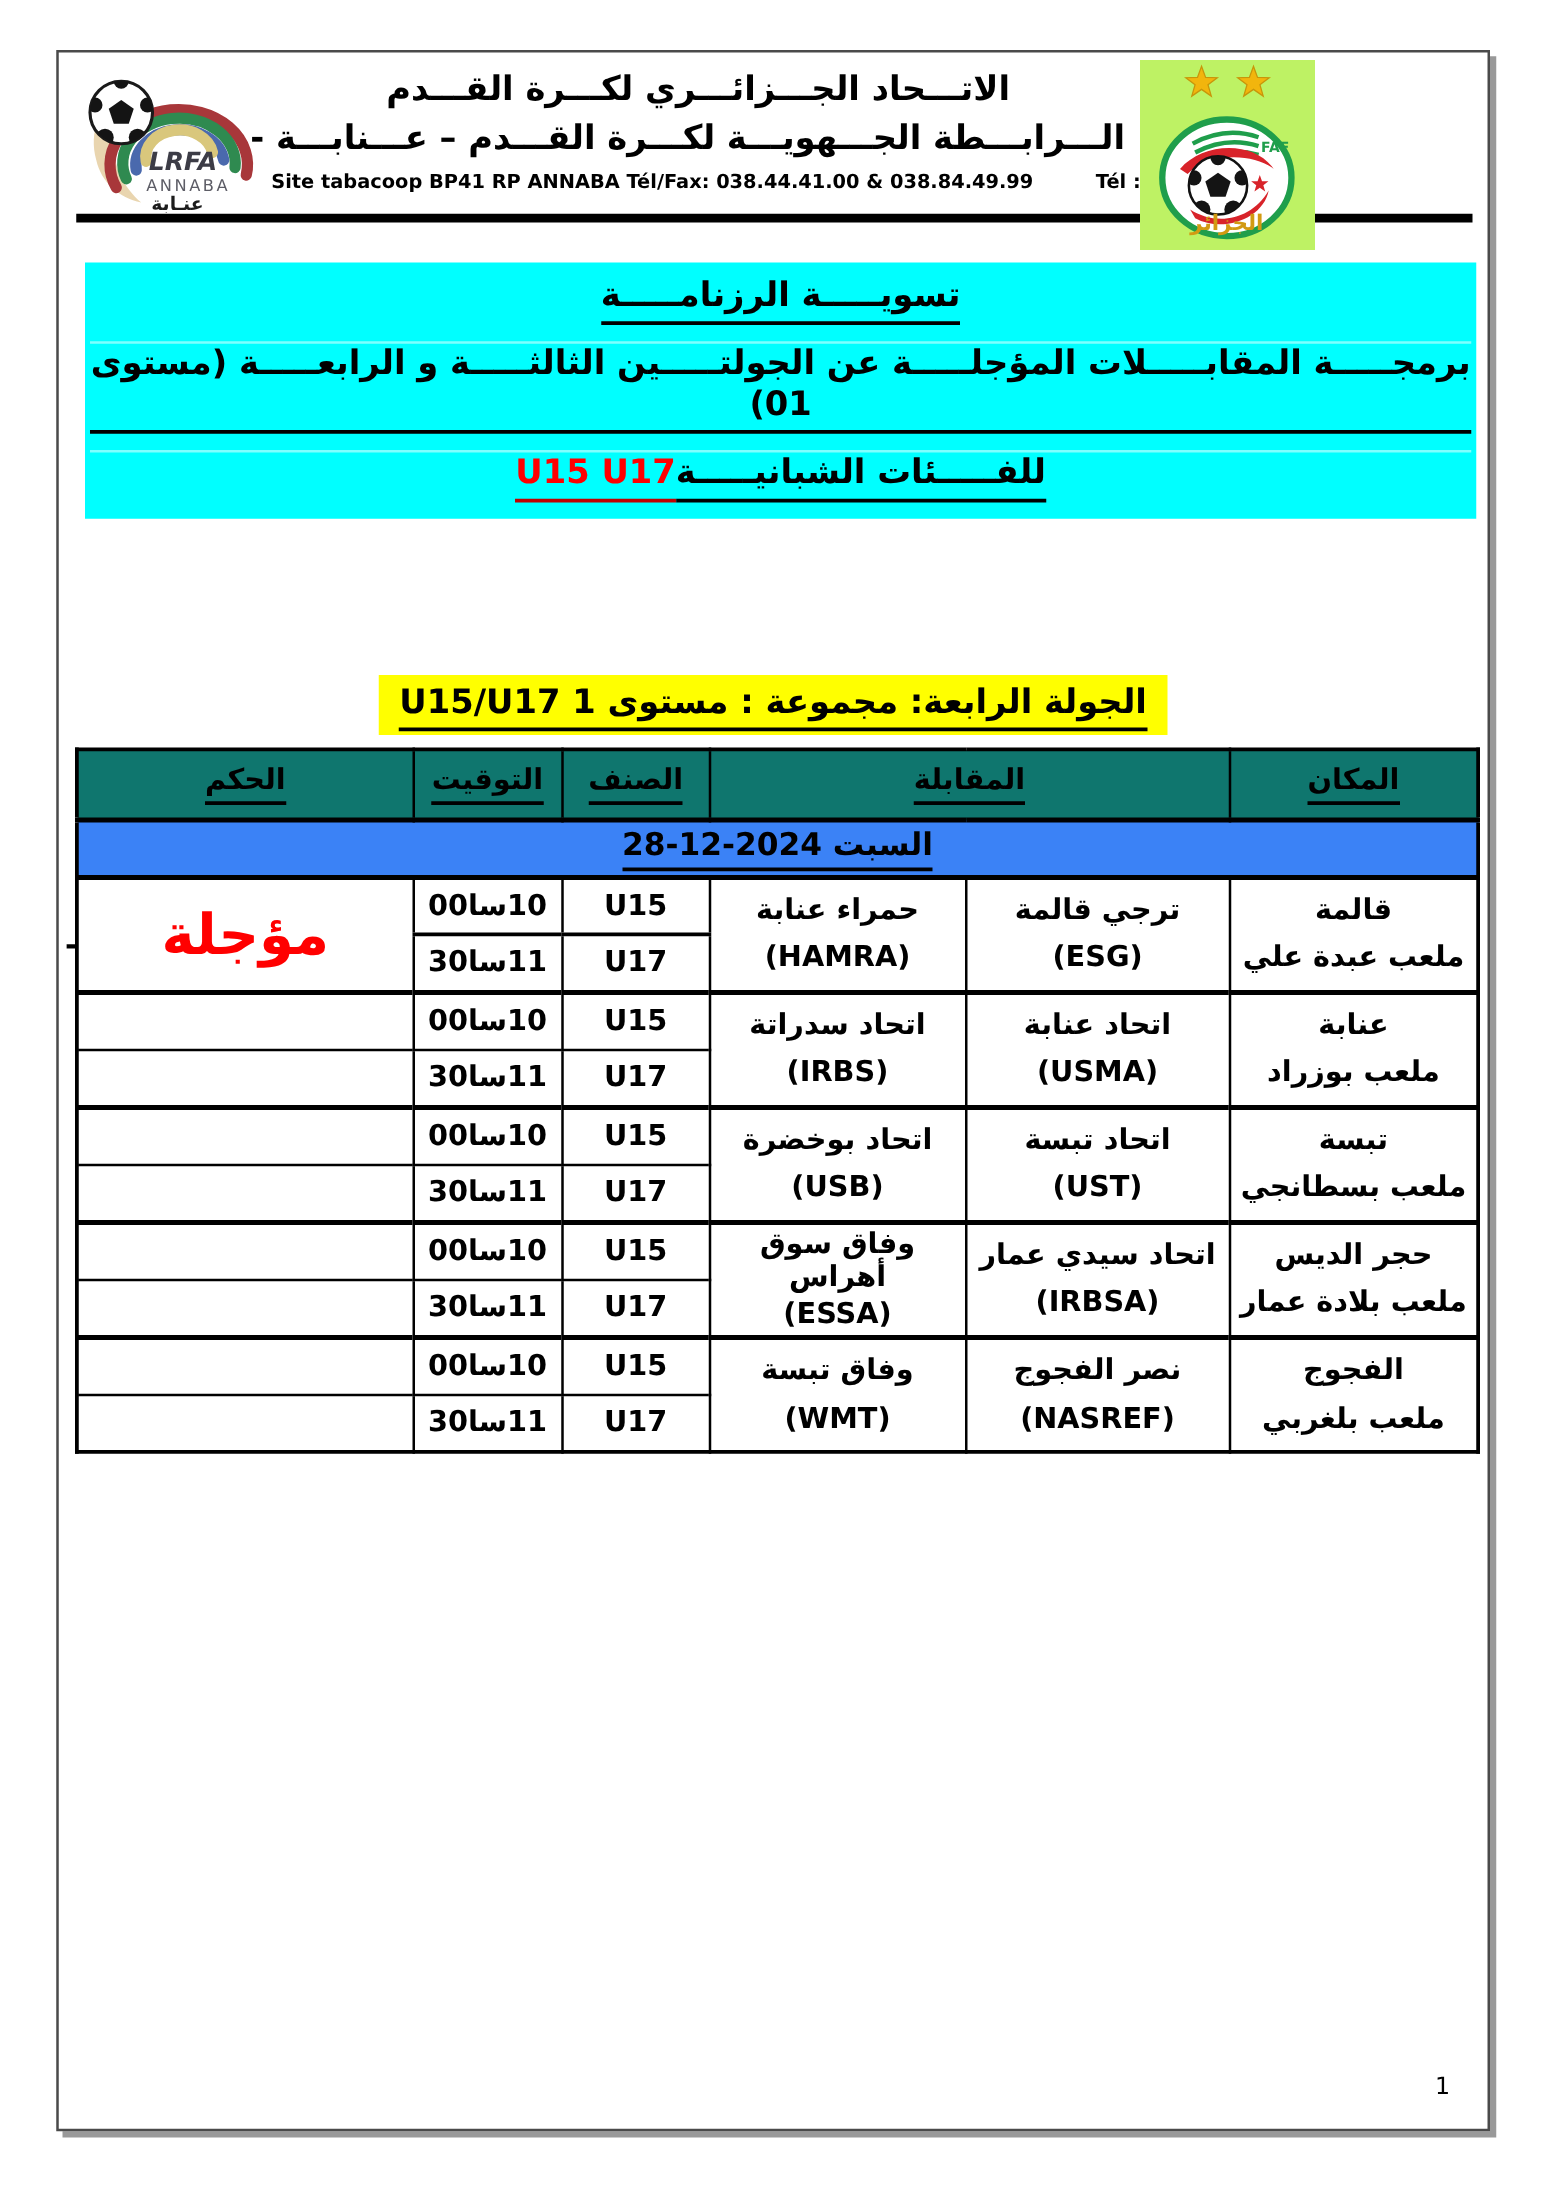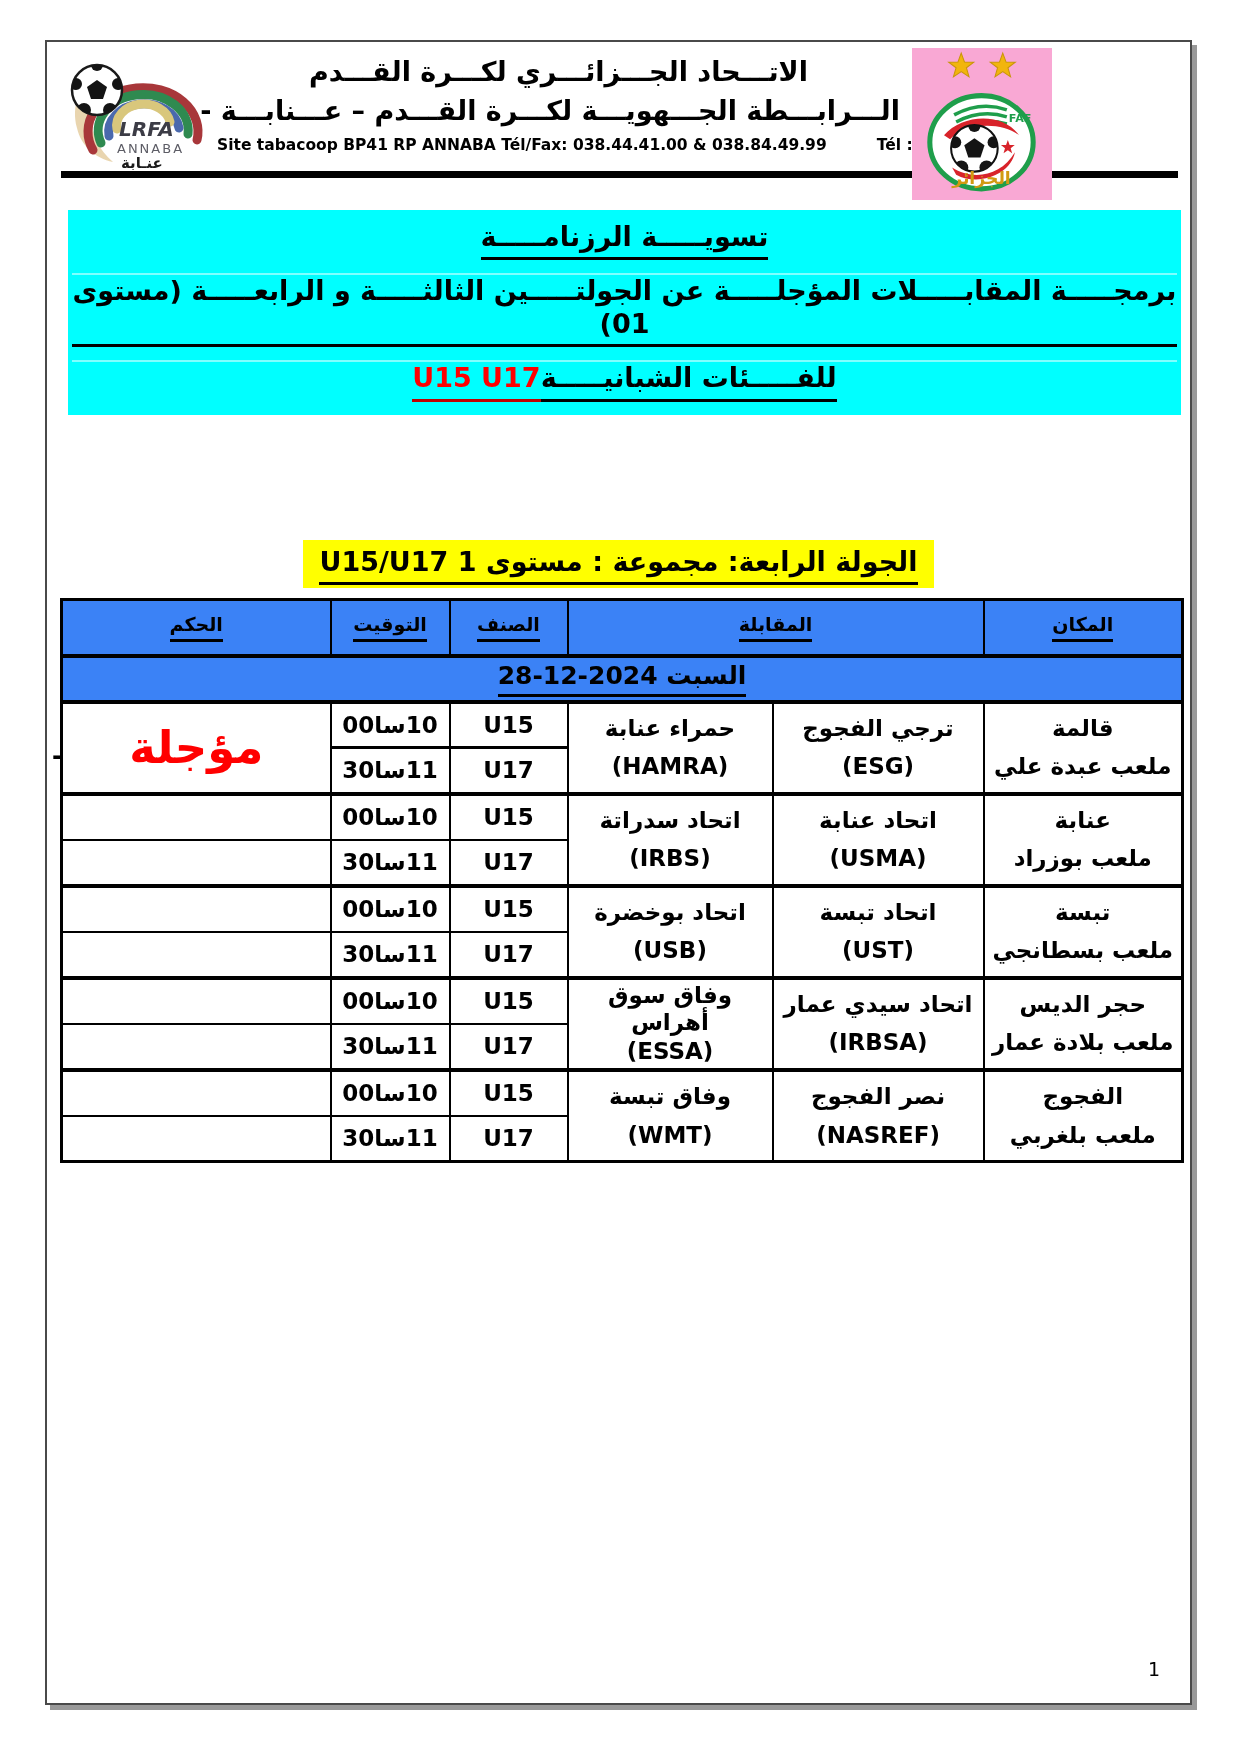--- a/index.html
+++ b/index.html
@@ -14,21 +14,21 @@
     background:#fff; border:2px solid #4a4a4a;
     box-shadow:5px 5px 0 rgba(128,128,128,.8);
   }
   
   .hdr { position:absolute; left:0; top:0; width:100%; height:150px; }
   .lrfa-box { position:absolute; left:14px; top:12px; width:150px; height:116px; }
   .hdr-text { position:absolute; left:170px; right:290px; top:10px; text-align:center; direction:rtl; }
   .org-line { font-size:27px; font-weight:bold; line-height:1.45; white-space:nowrap; }
   .contact { direction:ltr; display:flex; justify-content:flex-start; gap:50px; font-size:15.5px; font-weight:bold; margin-top:6px; white-space:nowrap; }
   .rule { position:absolute; left:14px; right:12px; top:129px; height:7px; background:#000; z-index:1; }
-  .faf-box { position:absolute; right:138px; top:6px; width:140px; height:152px; background:#f9a8d4; z-index:2; }
+  .faf-box { position:absolute; right:138px; top:6px; width:140px; height:152px; background:#bef264; z-index:2; }
   
   .banner {
     position:absolute; left:21px; top:168px; width:1113px;
     background:#00ffff; text-align:center; direction:rtl; padding:11px 4px 13px;
   }
   .banner .bline { font-size:27px; font-weight:bold; line-height:1.2; }
   .banner .bline + .bline { margin-top:13px; border-top:2px solid rgba(255,255,255,.5); }
   .u-blk { display:inline-block; border-bottom:3px solid #000; padding-bottom:4px; }
   .u-red { display:inline-block; border-bottom:3px solid #c00000; padding-bottom:4px; color:#ff0000; }
   
@@ -38,21 +38,21 @@
     padding:6px 16px 3px;
   }
   .round .tag .u-blk { border-bottom-width:3px; padding-bottom:5px; }
   
   .sched {
     position:absolute; left:13px; top:556px; width:1121px;
     border-collapse:collapse; direction:rtl; table-layout:fixed;
     border:3px solid #000; font-weight:bold;
   }
   .sched th, .sched td { border:2px solid #000; text-align:center; vertical-align:middle; padding:0; }
-  .sched thead th { background:#3b82f6; height:56px; font-size:19px; }
+  .sched thead th { background:#0f766e; height:56px; font-size:23px; }
   .sched .date-cell { background:#3b82f6; height:46px; font-size:25px; border-top:4px solid #000; border-bottom:4px solid #000; }
   .sched tbody tr { height:46px; }
   .sched tbody td { font-size:23px; }
   .sched tr.gstart > td { border-top:4px solid #000; }
   .sched tr.mid-thick > td { border-top:3px solid #000; }
   .stack { display:flex; flex-direction:column; justify-content:space-evenly; height:88px; line-height:1.15; }
   .stadium { color:#000000; }
   .cat, .time { font-size:23px; }
   .ref-note { color:#ff0000; font-size:45px; line-height:1; }
   .stray { position:absolute; left:5px; top:700px; font-size:24px; font-weight:bold; }
@@ -177,21 +177,21 @@
 
       <tr class="gstart">
         <td rowspan="2">
             <div class="stack">
           <div>قالمة</div>
           <div class="stadium">ملعب عبدة علي</div>
             </div>
           </td>
         <td rowspan="2">
             <div class="stack">
-          <div>ترجي الفجوج</div>
+          <div>ترجي قالمة</div>
           <div>(ESG)</div>
             </div>
           </td>
         <td rowspan="2">
             <div class="stack">
           <div>حمراء عنابة</div>
           <div>(HAMRA)</div>
             </div>
           </td>
         <td class="cat">U15</td>

